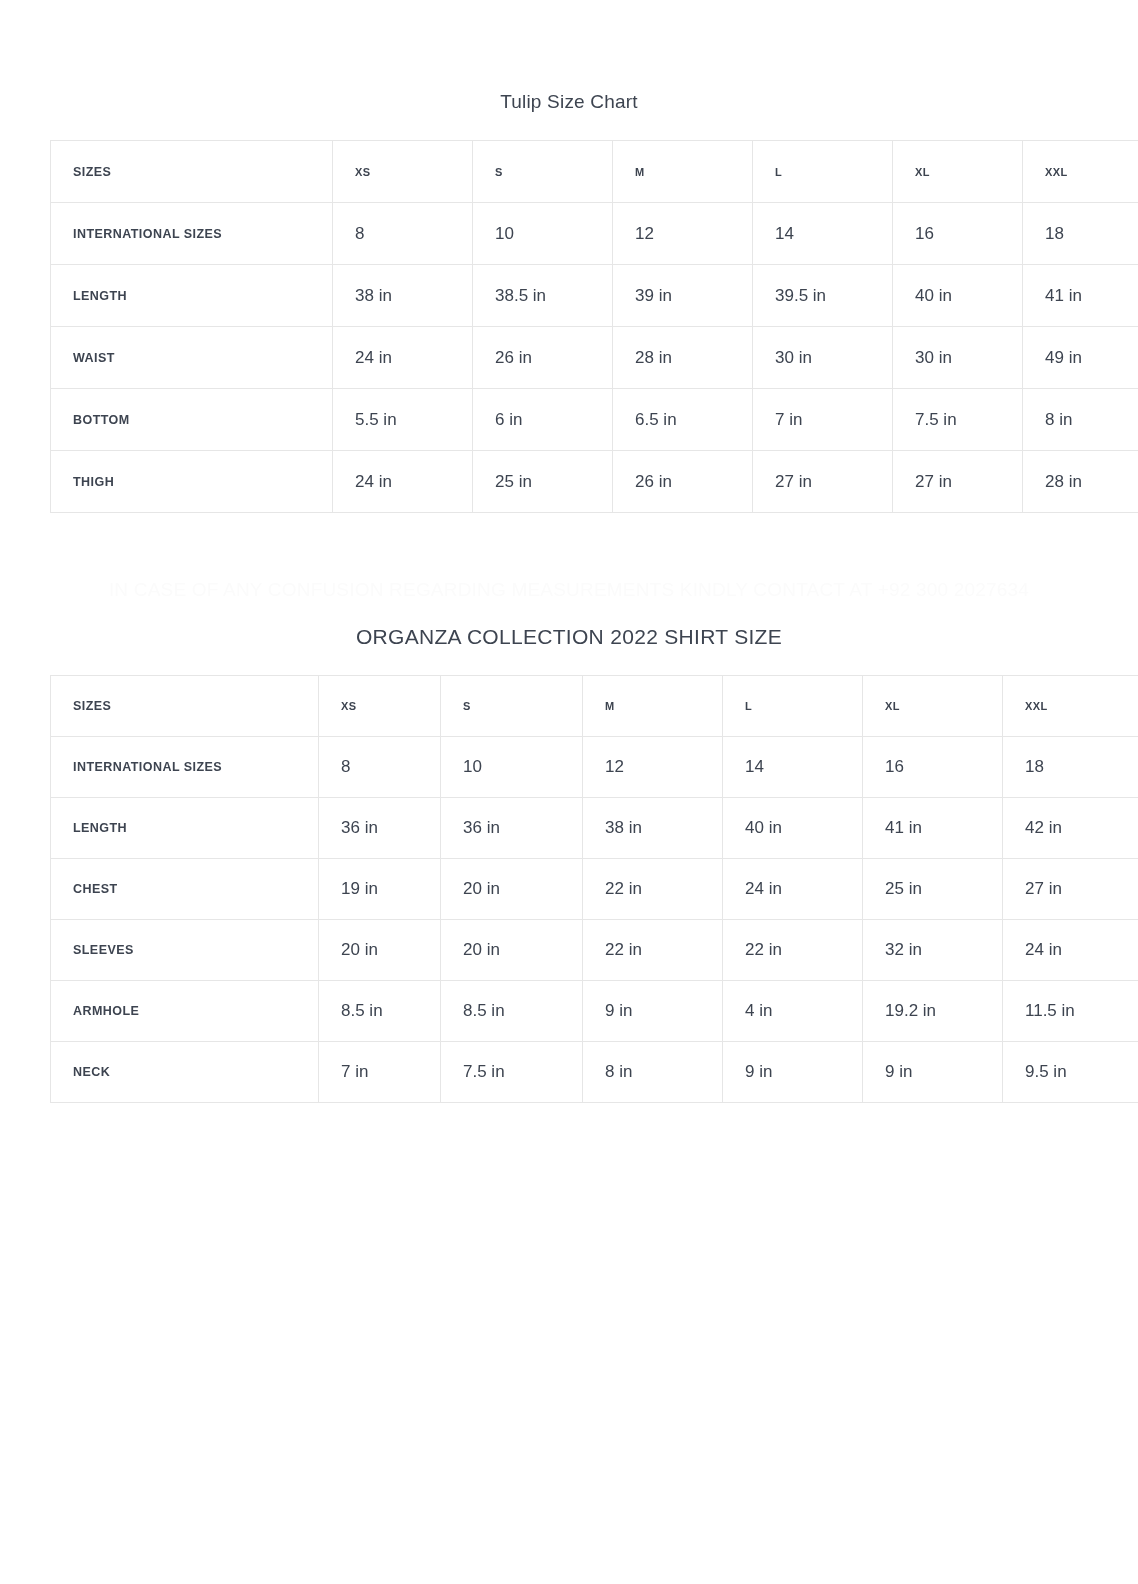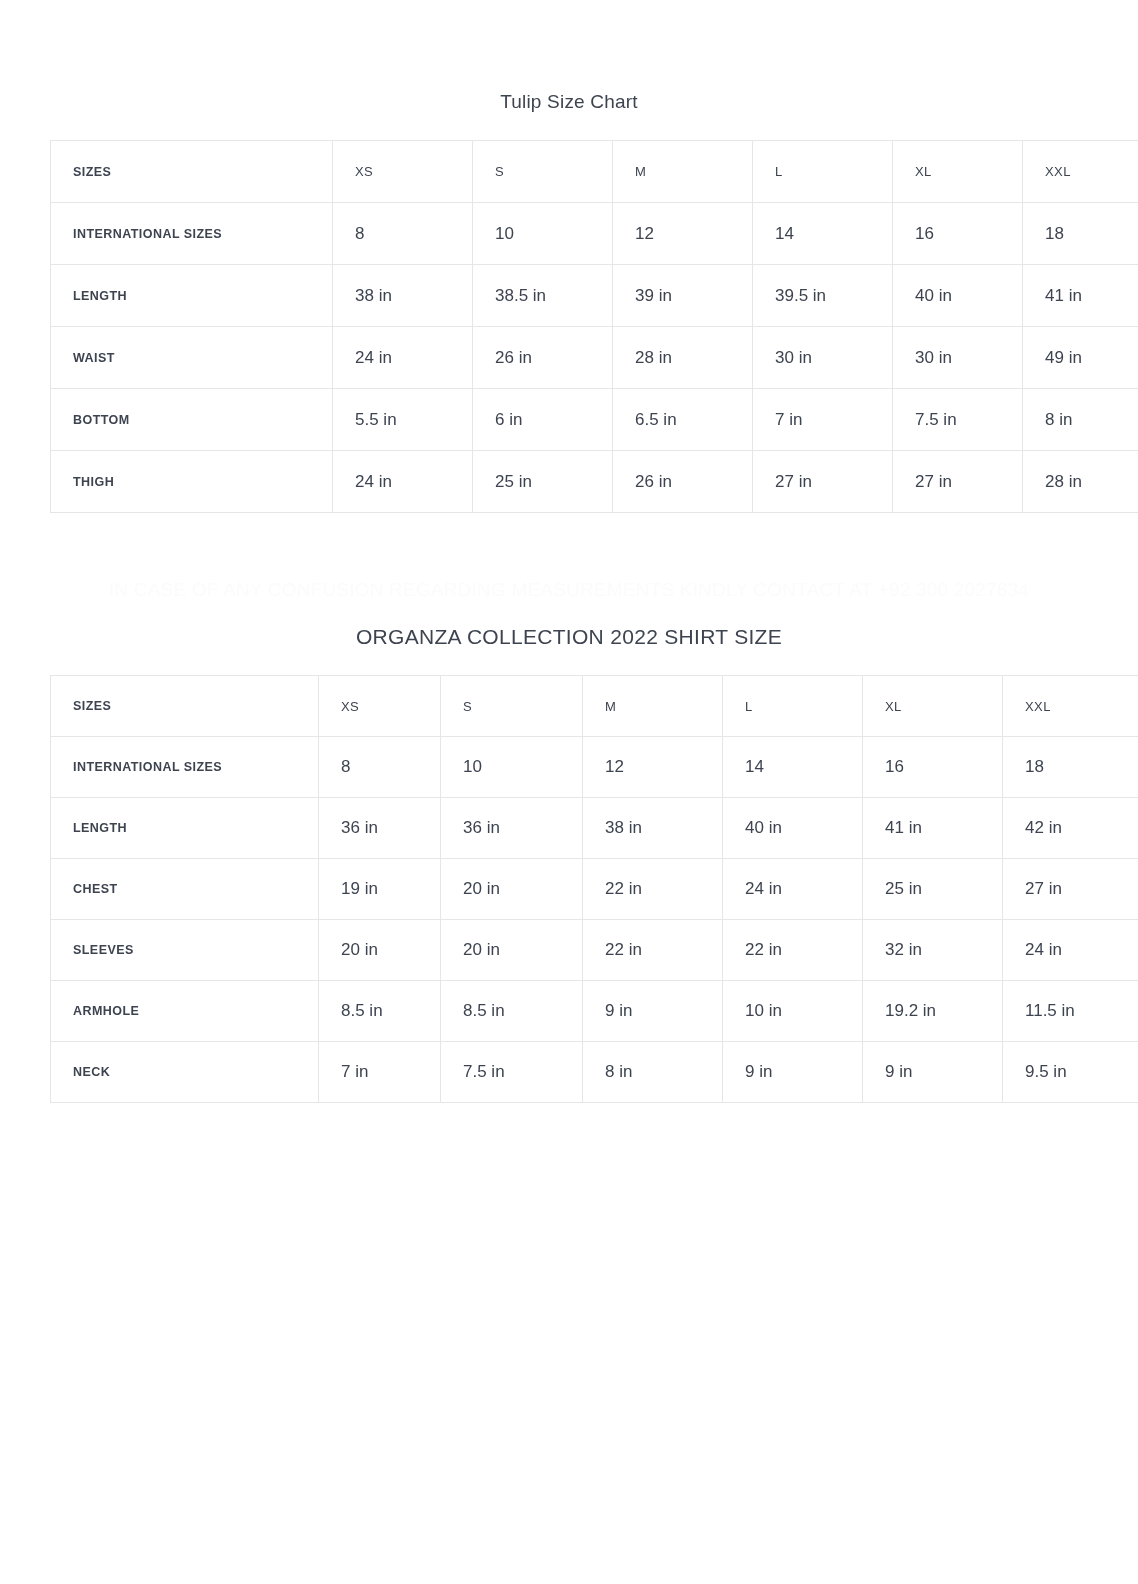--- a/index.html
+++ b/index.html
@@ -98,22 +98,22 @@
   .row-label {
     font-size: 12.5px;
     font-weight: 700;
     color: #3d4450;
     letter-spacing: 0.45px;
     text-transform: uppercase;
   }
 
   
   .size-head {
-    font-size: 13px;
-    font-weight: 400;
+    font-size: 11px;
+    font-weight: 700;
     color: #3d4450;
     letter-spacing: 0.45px;
   }
 
   
   .measure {
     font-size: 17px;
     font-weight: 400;
     color: #3d4450;
   }
@@ -271,21 +271,21 @@
         <td class="measure">22 in</td>
         <td class="measure">22 in</td>
         <td class="measure">32 in</td>
         <td class="measure">24 in</td>
       </tr>
       <tr>
         <td class="row-label">ARMHOLE</td>
         <td class="measure">8.5 in</td>
         <td class="measure">8.5 in</td>
         <td class="measure">9 in</td>
-        <td class="measure">10 in</td>
+        <td class="measure">4 in</td>
         <td class="measure">19.2 in</td>
         <td class="measure">11.5 in</td>
       </tr>
       <tr>
         <td class="row-label">NECK</td>
         <td class="measure">7 in</td>
         <td class="measure">7.5 in</td>
         <td class="measure">8 in</td>
         <td class="measure">9 in</td>
         <td class="measure">9 in</td>

